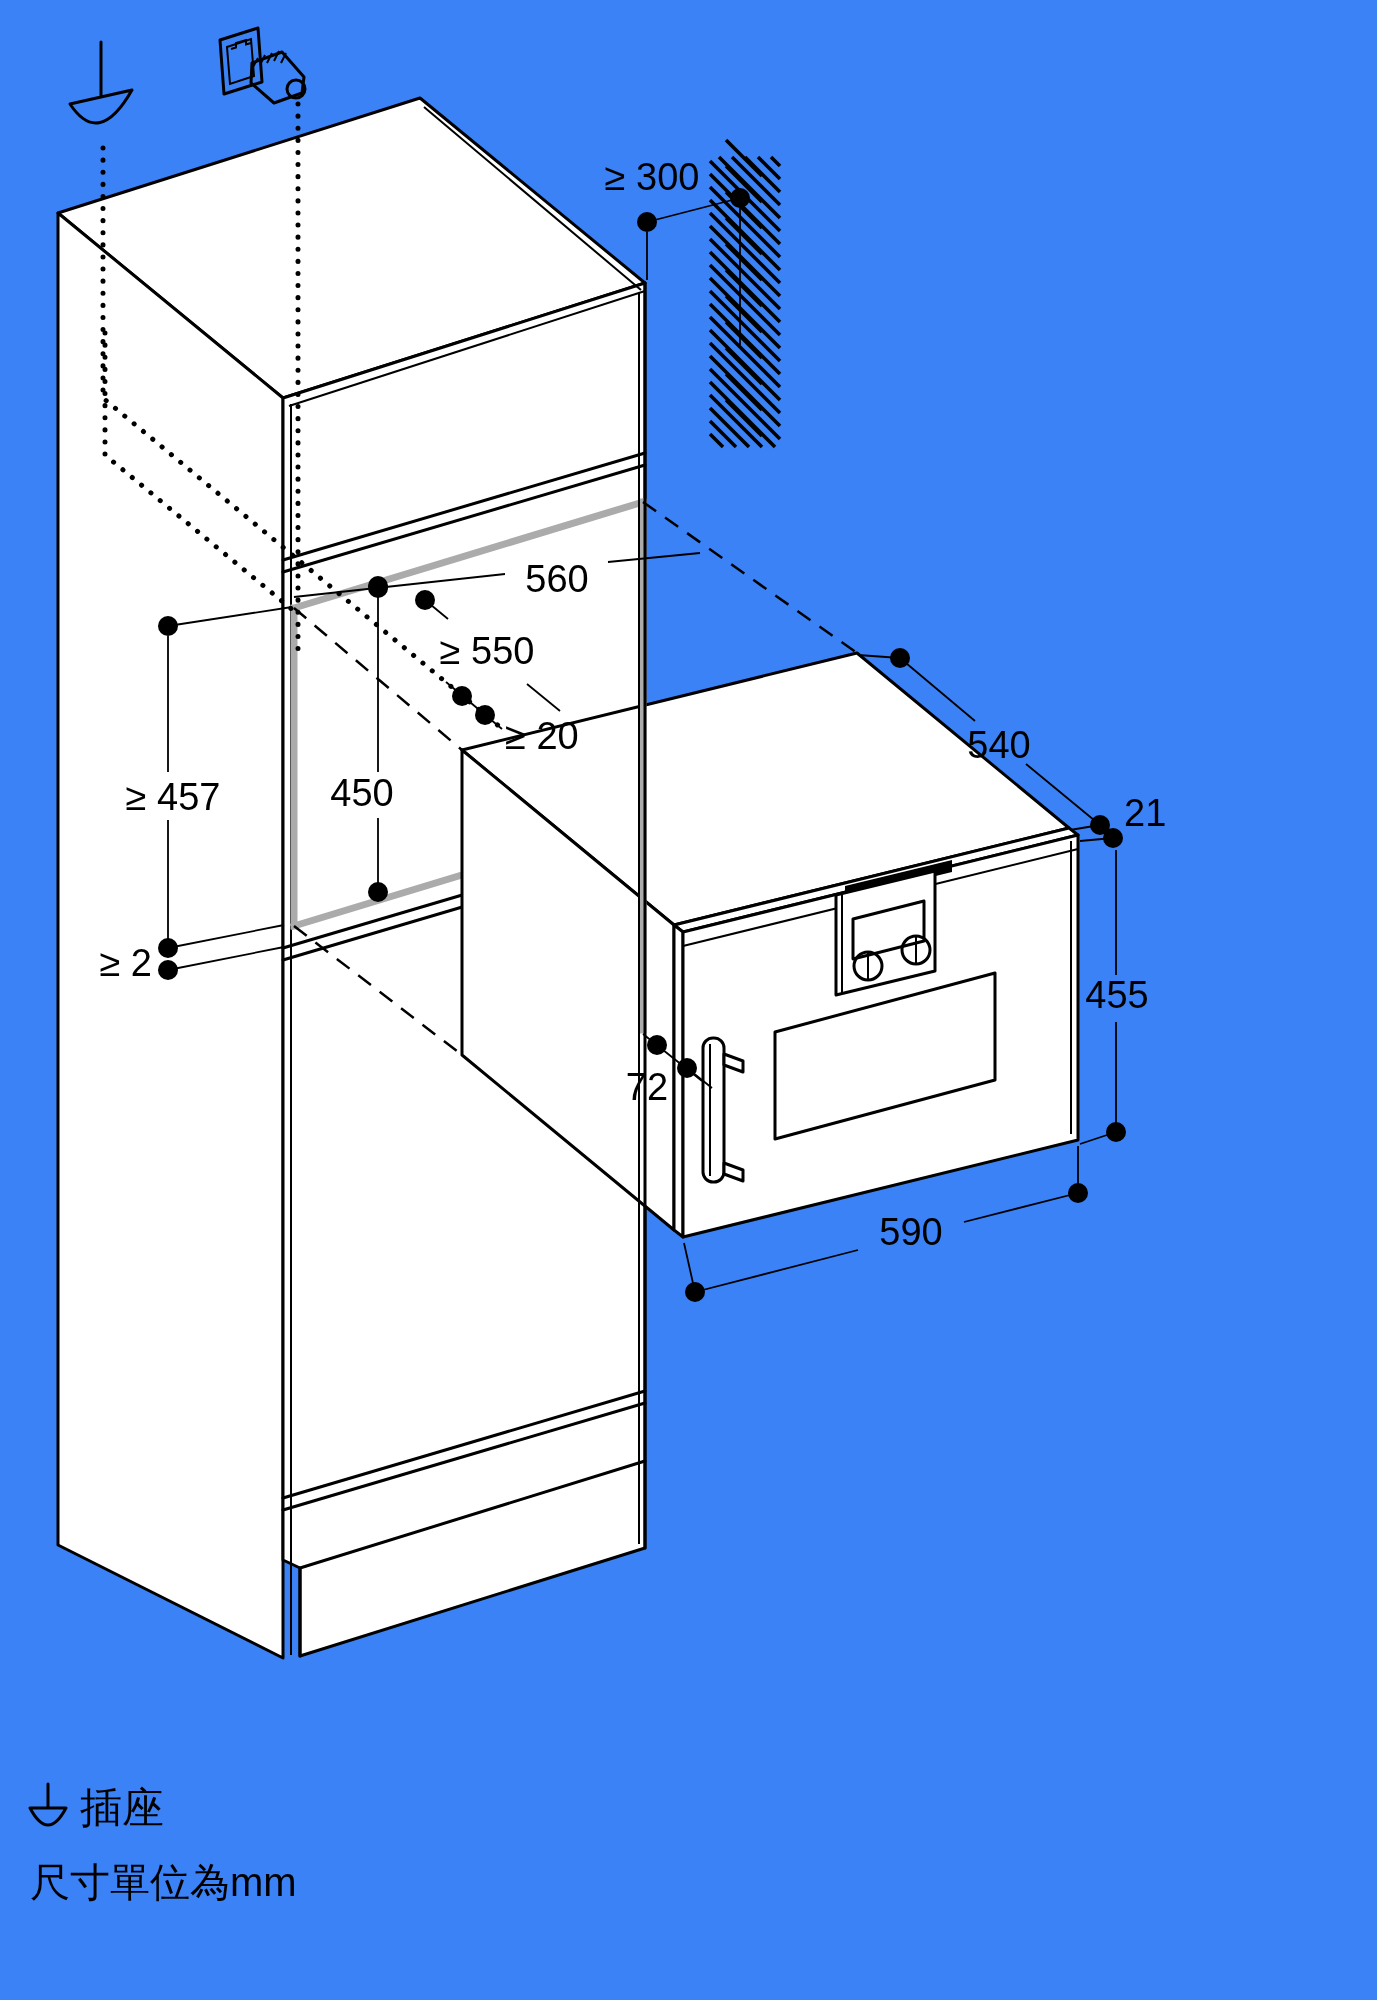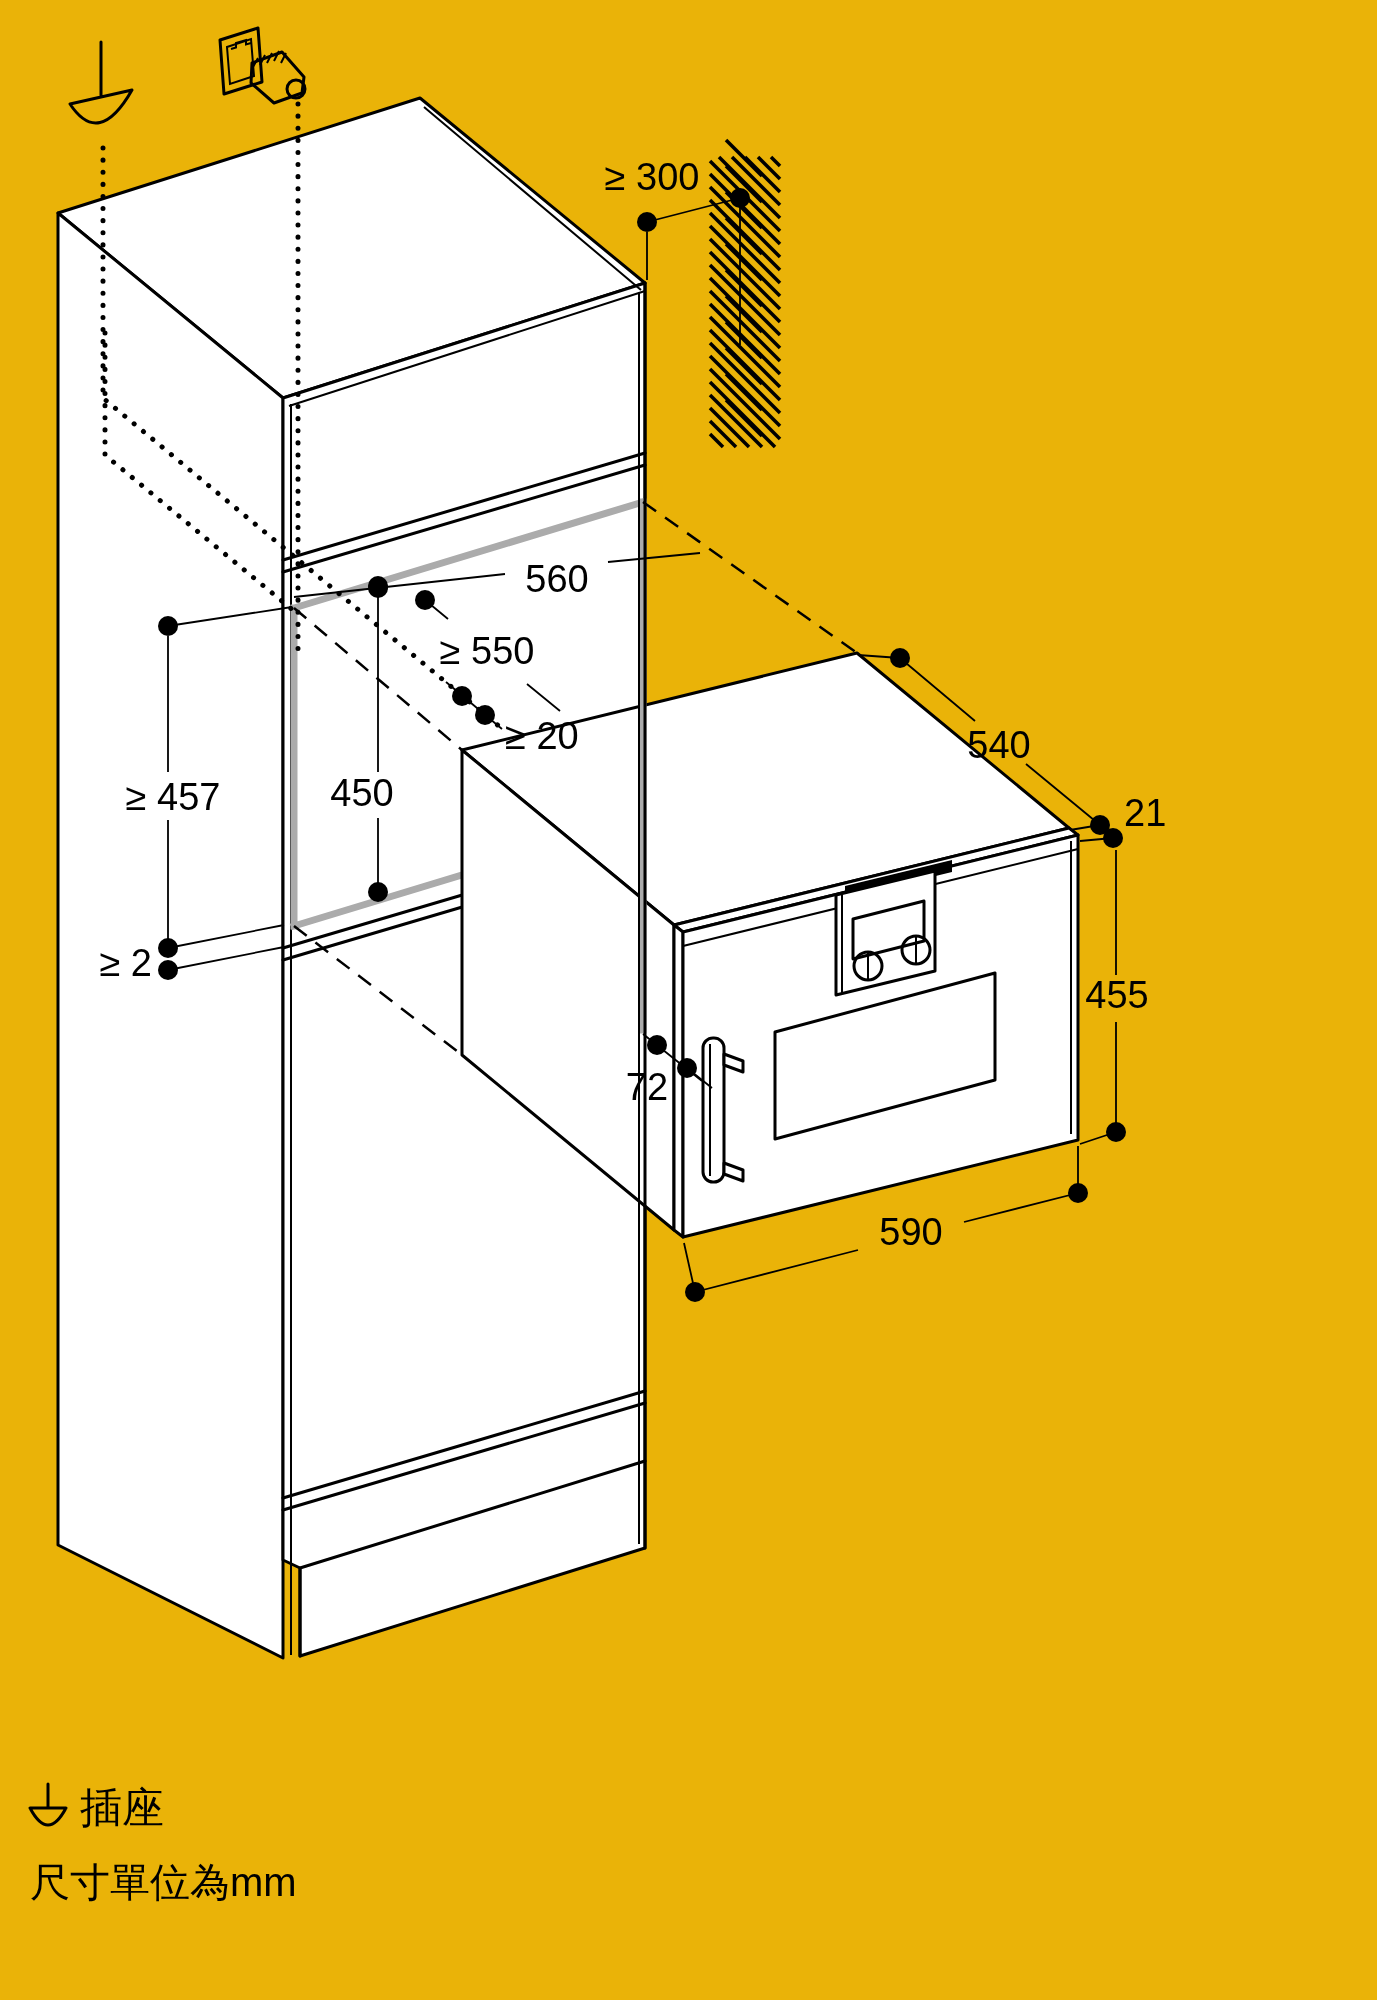--- a/index.html
+++ b/index.html
@@ -1,16 +1,16 @@
 <!DOCTYPE html>
 <html><head>
 <meta charset="utf-8">
 <style>
   html,body{margin:0;padding:0;background:#fff;}
-  .stage{width:1377px;height:2000px;position:relative;background:#eab308;overflow:hidden;}
+  .stage{width:1377px;height:2000px;position:relative;background:#3b82f6;overflow:hidden;}
   svg{display:block;}
   .face{fill:#ffffff;stroke:#000;stroke-width:3;stroke-linejoin:round;}
   .ol{fill:none;stroke:#000;stroke-width:3;stroke-linejoin:round;stroke-linecap:round;}
   .thin{fill:none;stroke:#000;stroke-width:2;}
   .dim{fill:none;stroke:#000;stroke-width:1.8;}
   .dot{fill:#000;stroke:none;}
   .gray{fill:none;stroke:#ababab;stroke-width:7;stroke-linecap:square;}
   .dash{fill:none;stroke:#000;stroke-width:2.5;stroke-dasharray:16 11;}
   .dots{fill:none;stroke:#000;stroke-width:5;stroke-dasharray:0.1 12;stroke-linecap:round;}
   .sym{fill:none;stroke:#000;stroke-width:3;stroke-linecap:round;}

